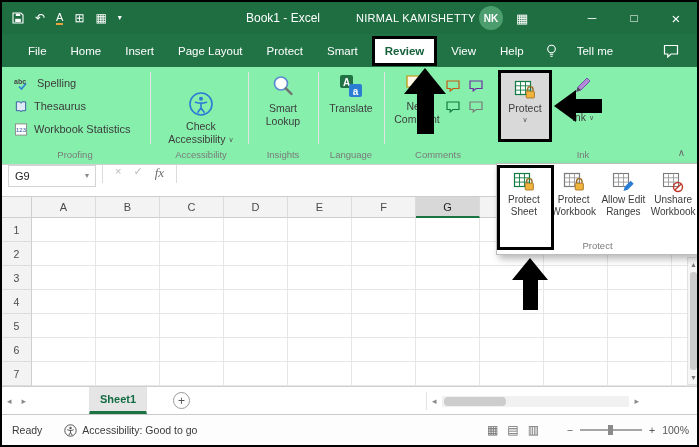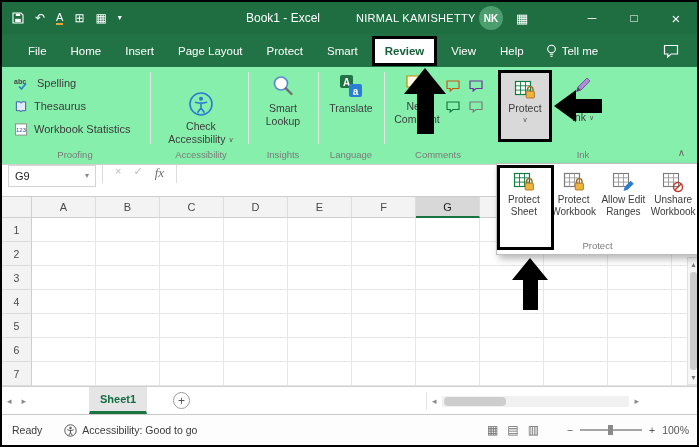--- a/index.html
+++ b/index.html
@@ -16,21 +16,21 @@
   .tb-user{position:absolute;left:354px;top:10px;font-size:11px;letter-spacing:.3px}
   .avatar{position:absolute;left:477px;top:4px;width:24px;height:24px;border-radius:50%;background:#4d9e6f;color:#fff;font-size:10px;font-weight:bold;display:flex;align-items:center;justify-content:center}
   .rib-disp{position:absolute;left:514px;top:9px;font-size:13px}
   .win-btns{position:absolute;right:0;top:0;height:32px;display:flex}
   .win-btn{width:42px;height:32px;display:flex;align-items:center;justify-content:center;font-size:12px;color:#fff}
 
   
   .tabrow{position:absolute;left:0;top:32px;width:100%;height:33px;background:#217346;display:flex;align-items:center;color:#fff;font-size:11.5px;padding-left:14px}
   .rtab{padding:0 12px;height:100%;display:flex;align-items:center;white-space:nowrap}
   .rtab-review{background:#fff;color:#17603a;font-weight:bold;border:3px solid #000;height:30px;margin:8px 2px;padding:0 10px}
-  .tellme{display:flex;align-items:center;gap:5px;margin-left:10px;white-space:nowrap}
+  .tellme{display:flex;align-items:center;gap:20px;margin-left:10px;white-space:nowrap}
   .chat{margin-left:auto;margin-right:18px;display:flex;align-items:center}
 
   
   .ribbon{position:absolute;left:0;top:65px;width:100%;height:98px;background:#86efac;border-bottom:1px solid #d1d1d1}
   .gsep{position:absolute;top:5px;bottom:20px;width:1px;background:#e3e3e3}
   .glabel{position:absolute;bottom:4px;font-size:9.5px;color:#7a7a7a;text-align:center}
   .pf-row{position:absolute;left:12px;display:flex;align-items:center;gap:6px;font-size:11px;color:#3b3b3b;height:16px;white-space:nowrap}
   .big-btn{position:absolute;display:flex;flex-direction:column;align-items:center;font-size:10.5px;color:#3c3c3c;text-align:center;line-height:1.25}
   .big-btn svg{margin-bottom:3px}
   .l2row{display:flex;align-items:center;justify-content:center;gap:3px}

